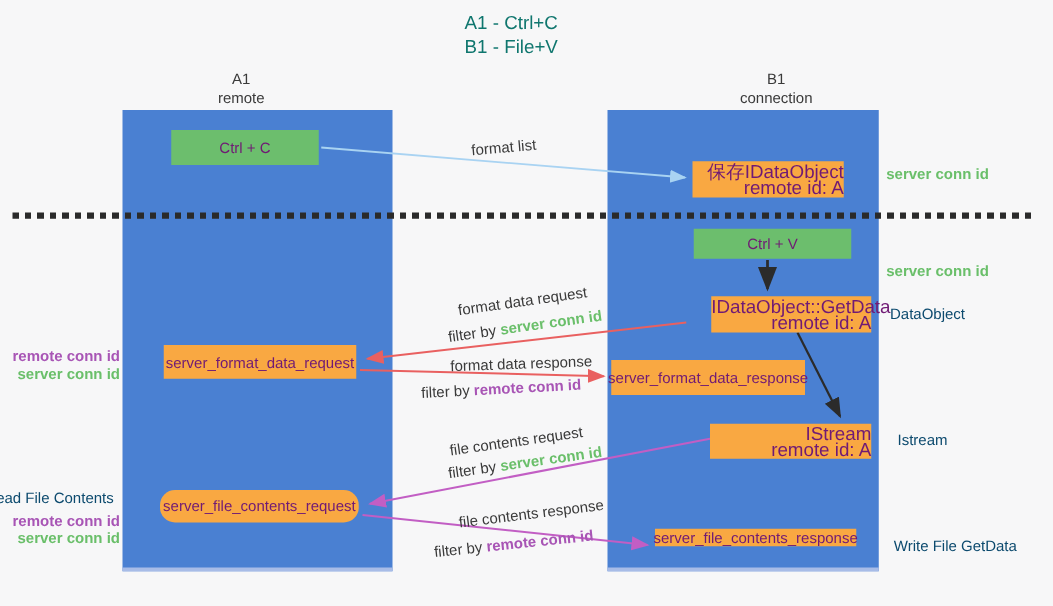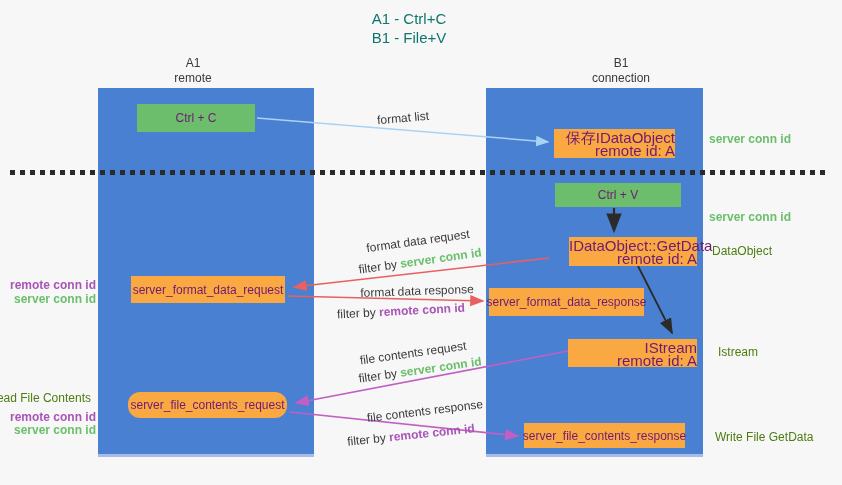--- a/index.html
+++ b/index.html
@@ -17,21 +17,21 @@
   .divider { position:absolute; left:10px; top:170px; width:818px; height:5px;
              background:repeating-linear-gradient(90deg,#2a2a2a 0 5px,transparent 5px 10px); }
   svg.arrows { position:absolute; left:0; top:0; width:842px; height:485px; pointer-events:none; }
   .node { position:absolute; color:#701a75; text-align:right; white-space:nowrap; }
   .node.single { font-size:12px; display:flex; align-items:center; justify-content:center; }
   .node.double { font-size:15px; line-height:13px; padding-top:2px; }
   .green  { background:#6cbe6d; }
   .orange { background:#f9a842; }
   .mid-label  { position:absolute; font-size:12px; color:#3a3a3a; white-space:nowrap;
                 transform:translate(-50%,-50%) rotate(var(--r,0deg)); }
-  .side-label { position:absolute; font-size:12px; color:#4d7c0f; white-space:nowrap;
+  .side-label { position:absolute; font-size:12px; color:#0c4a6e; white-space:nowrap;
                 transform:translateY(-50%); }
   .side-label.right-align { text-align:right; }
   .b-green  { color:#6abf6a; font-weight:bold; }
   .b-purple { color:#a855b5; font-weight:bold; }
 </style>
 </head>
 <body>
 
 <div class="stage">
 
@@ -96,21 +96,21 @@
 
   <div class="node single orange" style="left:131px;top:276px;width:154px;height:27px;">server_format_data_request</div>
 
   <div class="node double orange" style="left:568px;top:339px;width:129px;height:28px;">
     <div>IStream</div>
     <div>remote id: A</div>
   </div>
 
   <div class="node single orange" style="left:128px;top:392px;width:159px;height:26px;border-radius:12px;">server_file_contents_request</div>
 
-  <div class="node single orange" style="left:524px;top:423px;width:161px;height:25px;">server_file_contents_response</div>
+  <div class="node single orange" style="left:524px;top:423px;width:161px;height:14px;">server_file_contents_response</div>
 
   <div class="mid-label" style="left:403px;top:118px;--r:-5deg;">format list</div>
 
   <div class="mid-label" style="left:418px;top:241px;--r:-8deg;">format data request</div>
   <div class="mid-label" style="left:420px;top:261px;--r:-8deg;"><span>filter by </span><span class="b-green">server conn id</span></div>
 
   <div class="mid-label" style="left:417px;top:291px;--r:-2deg;">format data response</div>
   <div class="mid-label" style="left:401px;top:311px;--r:-3deg;"><span>filter by </span><span class="b-purple">remote conn id</span></div>
 
   <div class="mid-label" style="left:413px;top:353px;--r:-8deg;">file contents request</div>

